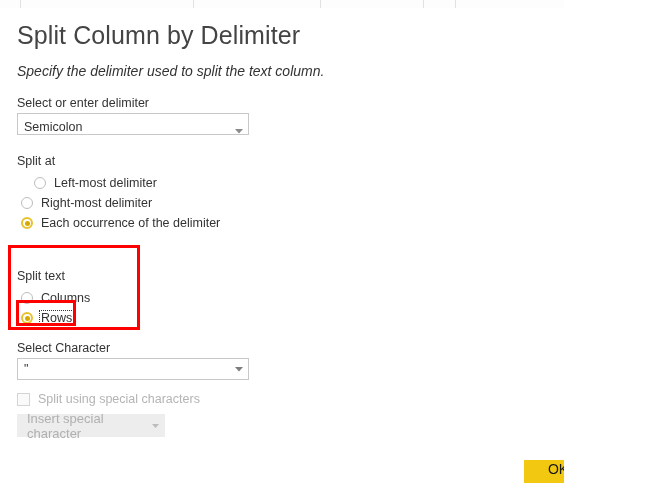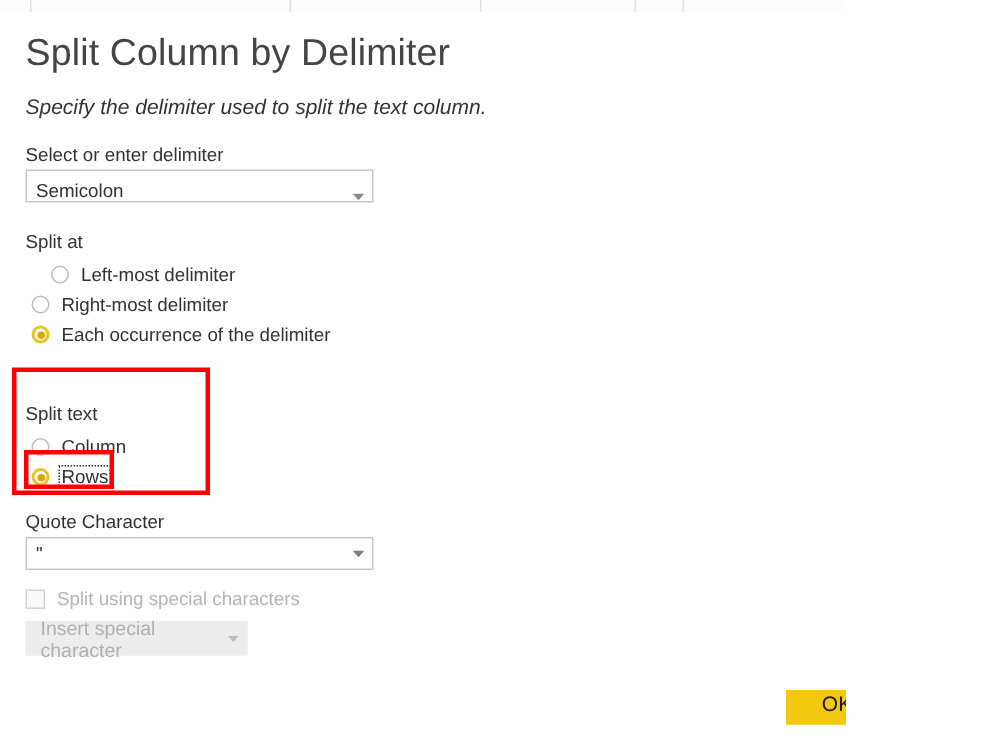--- a/index.html
+++ b/index.html
@@ -299,29 +299,29 @@
     <div class="radio-row" style="left:21px; top:186px;">
       <span class="radio"></span>
       <span class="radio-label">Right-most delimiter</span>
     </div>
 
 
     <div class="field-label" style="left:17px; top:261px;">Split text</div>
 
     <div class="radio-row" style="left:21px; top:281px;">
       <span class="radio"></span>
-      <span class="radio-label">Column</span>
+      <span class="radio-label">Columns</span>
     </div>
 
     <div class="radio-row" style="left:21px; top:301px;">
       <span class="radio checked"></span>
       <span class="radio-label focused">Rows</span>
     </div>
 
-    <div class="field-label" style="left:17px; top:333px;">Quote Character</div>
+    <div class="field-label" style="left:17px; top:333px;">Select Character</div>
     <div class="combo" style="left:17px; top:350px; width:232px;">
       <div class="combo-value">"</div>
       <div class="caret">
         <svg width="8" height="5" viewBox="0 0 8 5" aria-hidden="true">
           <path d="M0 0 L4 4.5 L8 0 Z" fill="#7d7d7d"></path>
         </svg>
       </div>
     </div>
 
     <div class="checkbox-row" style="left:17px; top:384px;">

